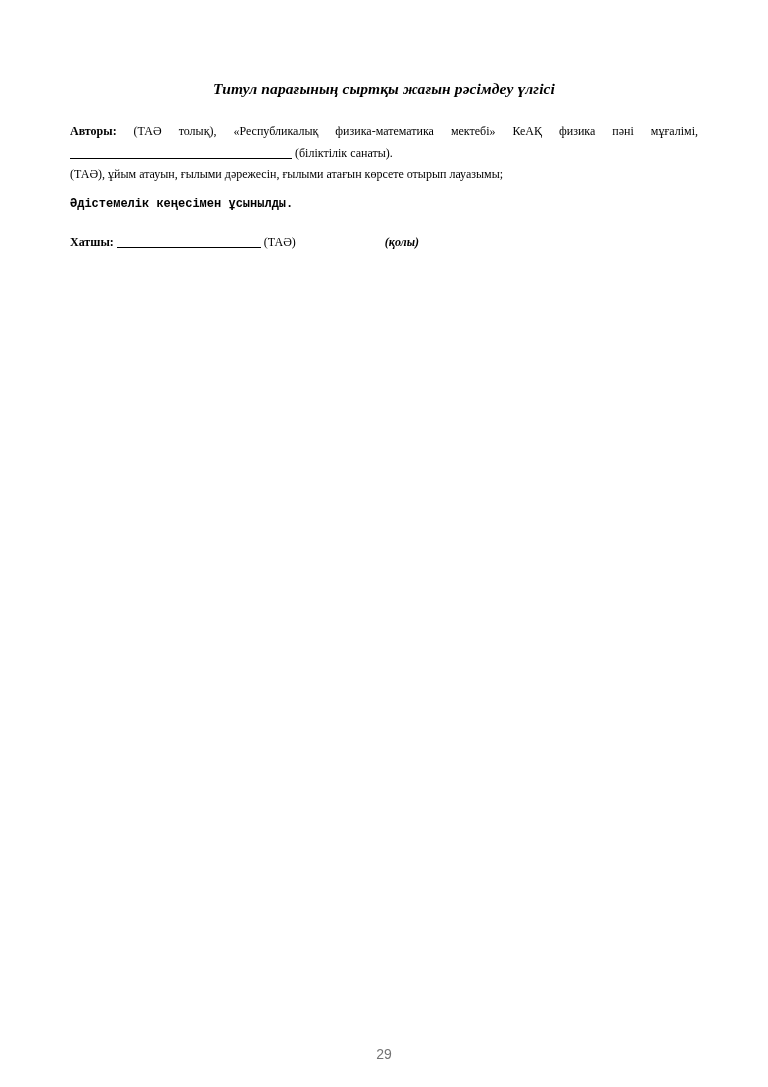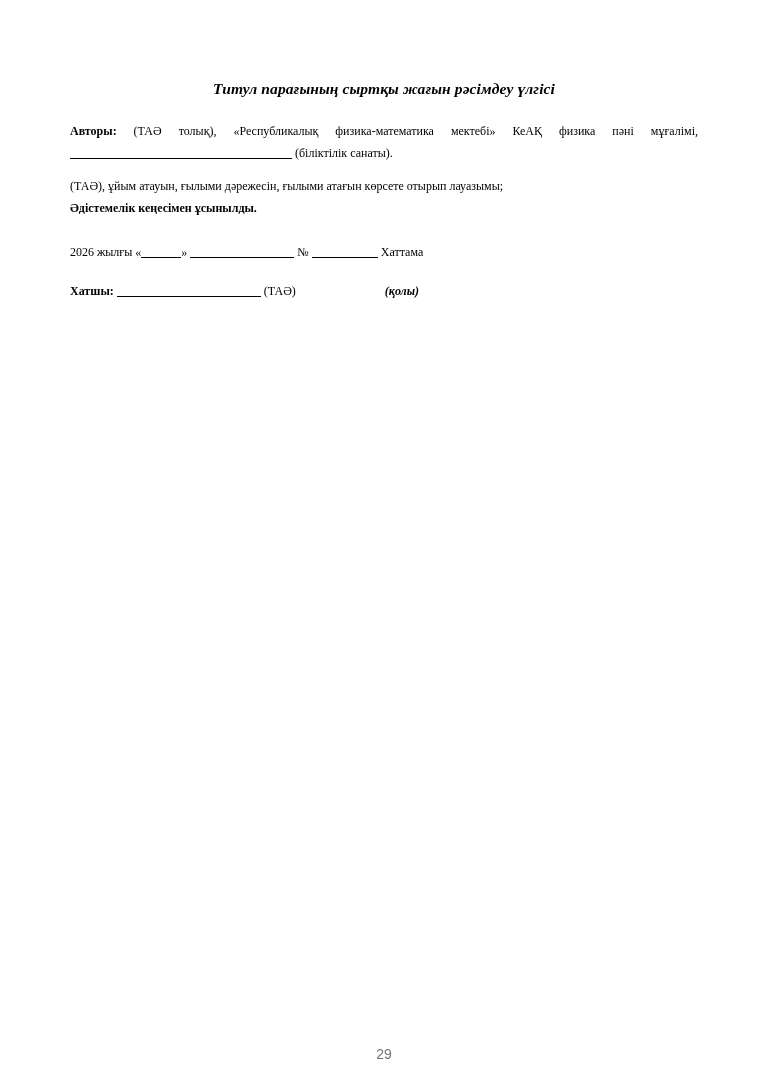--- a/index.html
+++ b/index.html
@@ -54,37 +54,38 @@
     margin-top: 23px;
   }
 
   .block.reviewers-heading {
     margin-top: 22px;
     font-weight: bold;
     text-align: left;
   }
 
   .block.reviewer-1 {
-    margin-top: 12px;
+    margin-top: 0;
   }
 
   .block.reviewer-2 {
     margin-top: 0;
     text-align: left;
   }
 
   .block.org {
     margin-top: 95px;
     text-align: left;
   }
 
   .block.recommend {
-    margin-top: 0;
+    margin-top: 8px;
     font-weight: bold;
     text-align: left;
+    font-family: Liberation Mono, monospace;
   }
 
   .block.protocol {
     margin-top: 23px;
     text-align: left;
     white-space: nowrap;
   }
 
   .block.secretary {
     margin-top: 17px;
@@ -136,29 +137,20 @@
       <span>(біліктілік санаты).</span>
     </p>
 
 
     <p class="block reviewer-1">(ТАӘ), ұйым атауын, ғылыми дәрежесін, ғылыми атағын көрсете отырып лауазымы;</p>
 
 
 
     <p class="block recommend">Әдістемелік кеңесімен ұсынылды.</p>
 
-    <p class="block protocol">
-      <span>2026</span>
-      <span>жылғы</span>
-      <span>«</span><span class="blank b-quote"></span><span>»</span>
-      <span class="blank b-date"></span>
-      <span>№</span>
-      <span class="blank b-num"></span>
-      <span>Хаттама</span>
-    </p>
 
     <p class="block secretary">
       <b>Хатшы:</b>
       <span class="blank b-sign"></span>
       <span>(ТАӘ)</span>
       <span class="gap-wide"></span><span class="ital">(қолы)</span>
     </p>
 
   </div>
 

